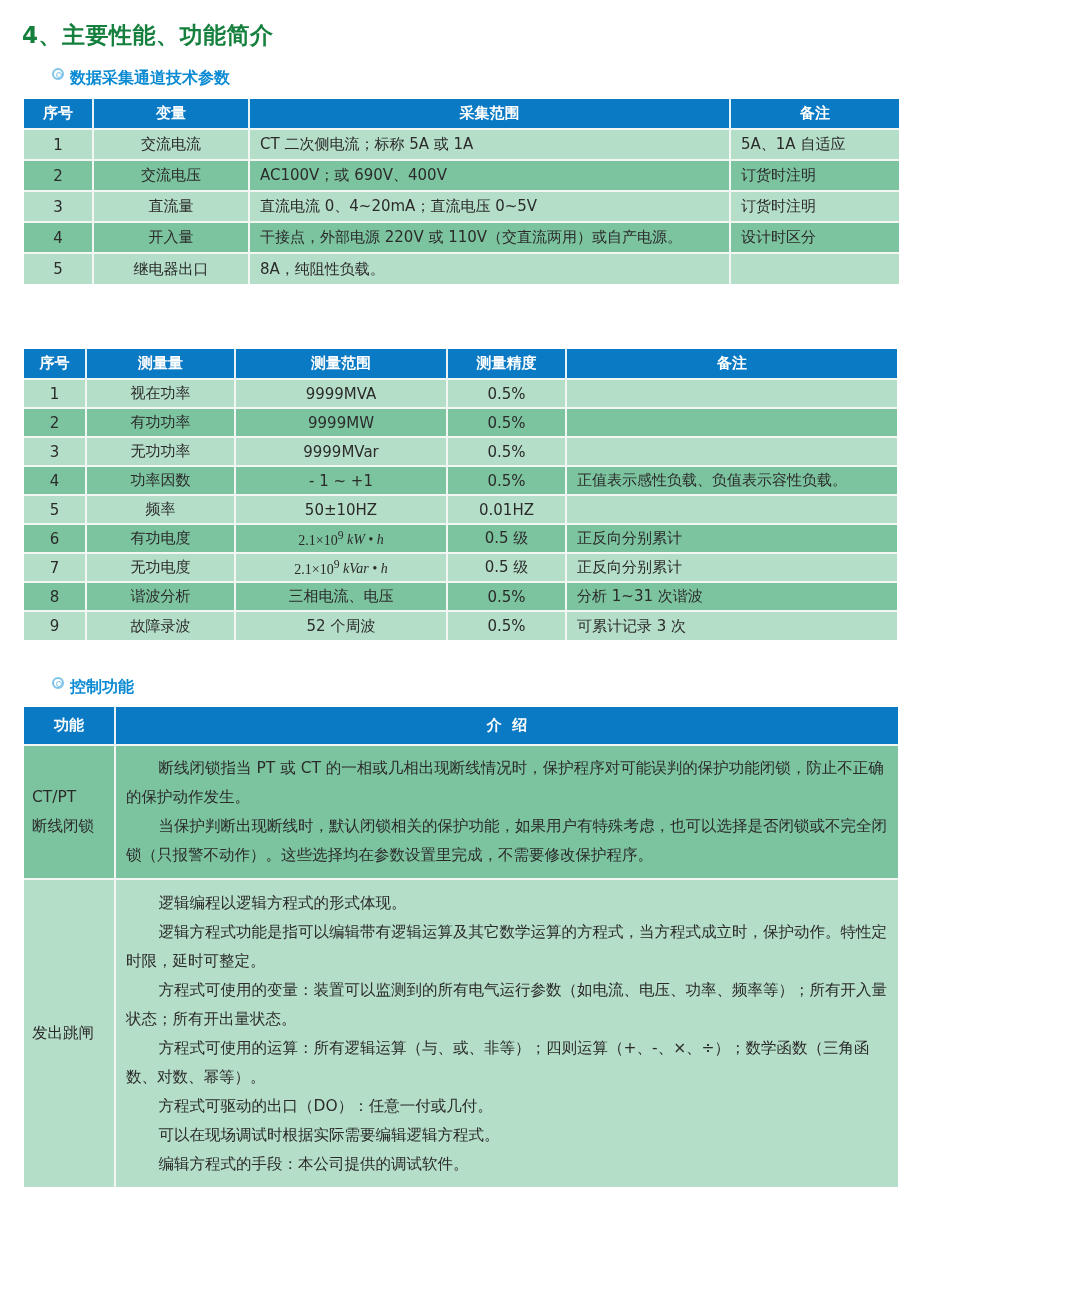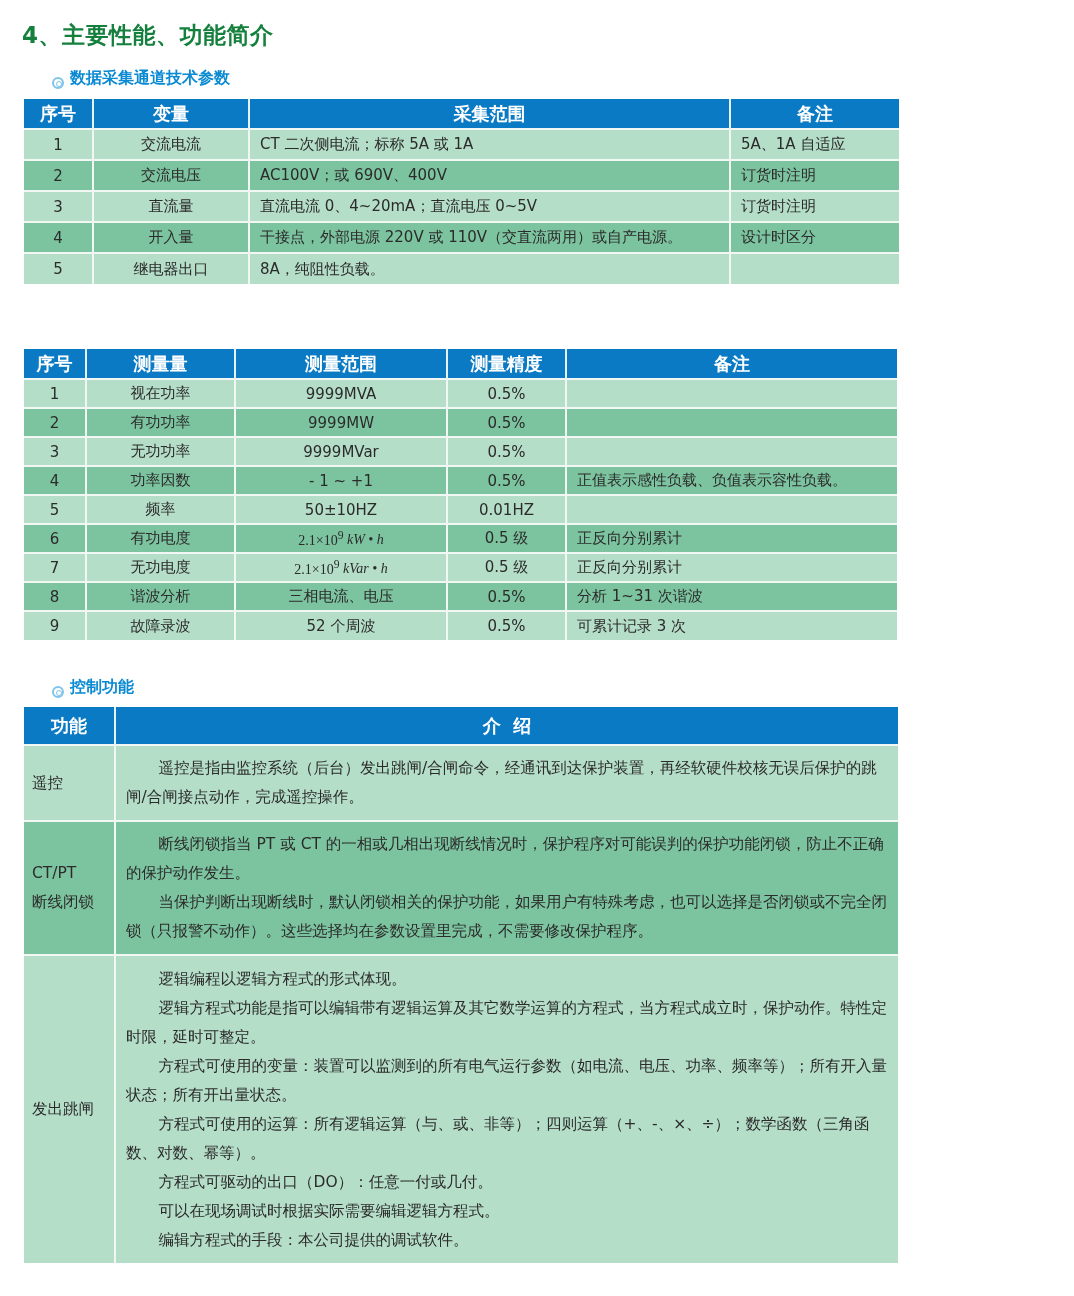--- a/index.html
+++ b/index.html
@@ -6,34 +6,34 @@
     html, body { width: 1074px; height: 1296px; background: #ffffff; overflow: hidden; }
     body { font-family: "DejaVu Sans", "Liberation Sans", sans-serif; color: #2a2a2a; position: relative; }
 
     .page-title {
       position: absolute; left: 22px; top: 20px;
       font-size: 23px; font-weight: bold; color: #15803d; letter-spacing: 0.5px;
     }
     .section-title {
       position: absolute; left: 52px;
       font-size: 16px; font-weight: bold; color: #0a8ad2;
-      display: flex; align-items: flex-end; gap: 6px;
+      display: flex; align-items: flex-start; gap: 6px;
     }
     .circle-icon {
       display: inline-block; width: 12px; height: 12px; border-radius: 50%;
       border: 2px solid #7fc4ea; position: relative;
     }
     .circle-icon::after {
       content: ""; position: absolute; left: 2px; top: 2px; width: 4px; height: 4px;
       border-radius: 50%; border: 1px solid #7fc4ea;
     }
 
     table { border-collapse: collapse; position: absolute; left: 24px; table-layout: fixed; }
     th {
-      background: #0a7ac4; color: #ffffff; font-weight: bold; font-size: 18px;
+      background: #0a7ac4; color: #ffffff; font-weight: bold; font-size: 15px;
       text-align: center; border-right: 2px solid #e6f2f8; height: 30px;
     }
     th:last-child { border-right: none; }
     td {
       font-size: 15px; color: #2b2b2b; border-right: 2px solid #f2f7f4; border-top: 2px solid #f2f7f4;
       height: 31px; padding: 0 10px;
     }
     td:last-child { border-right: none; }
     tr.light td { background: #b5dec9; }
     tr.dark td { background: #7cc49f; }
@@ -203,28 +203,20 @@
       <col style="width:91px">
       <col style="width:783px">
     </colgroup>
   <thead>
     <tr>
       <th>功能</th>
       <th style="white-space:pre;">介  绍</th>
     </tr>
   </thead>
   <tbody>
-    <tr class="light" style="height:76px;">
-      <td class="func">
-        <div>遥控</div>
-      </td>
-      <td class="desc">
-        <p class="para">遥控是指由监控系统（后台）发出跳闸/合闸命令，经通讯到达保护装置，再经软硬件校核无误后保护的跳闸/合闸接点动作，完成遥控操作。</p>
-      </td>
-    </tr>
     <tr class="dark" style="height:132px;">
       <td class="func">
         <div>CT/PT</div>
         <div>断线闭锁</div>
       </td>
       <td class="desc">
         <p class="para">断线闭锁指当 PT 或 CT 的一相或几相出现断线情况时，保护程序对可能误判的保护功能闭锁，防止不正确的保护动作发生。</p>
         <p class="para">当保护判断出现断线时，默认闭锁相关的保护功能，如果用户有特殊考虑，也可以选择是否闭锁或不完全闭锁（只报警不动作）。这些选择均在参数设置里完成，不需要修改保护程序。</p>
       </td>
     </tr>

